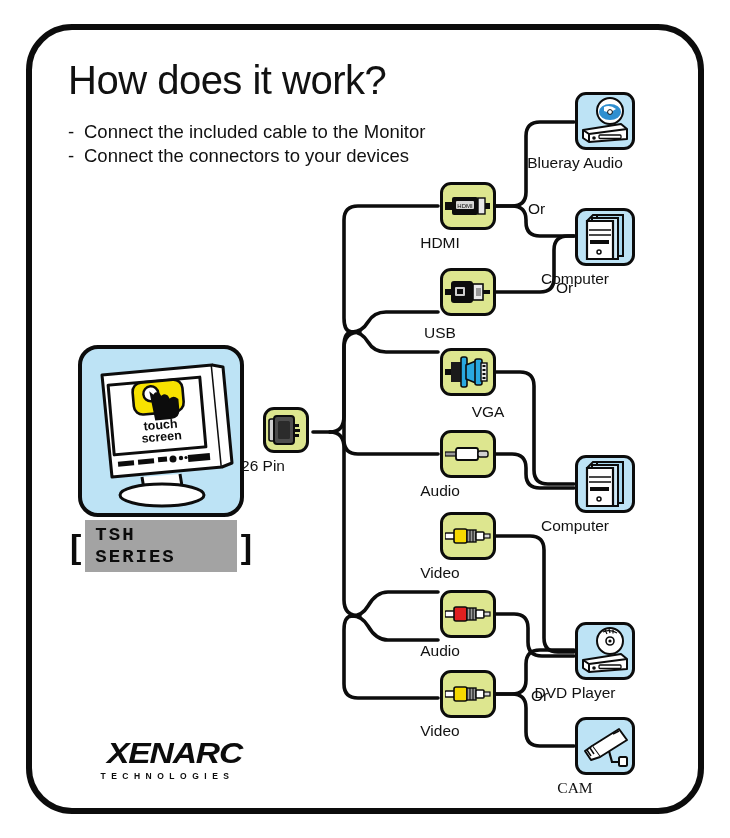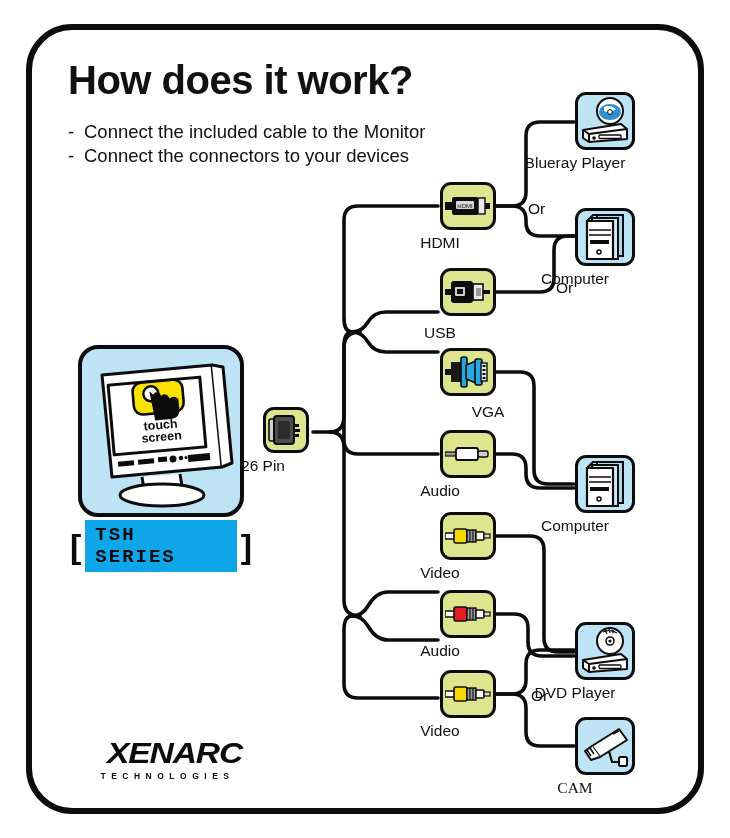--- a/index.html
+++ b/index.html
@@ -1,34 +1,34 @@
 <!DOCTYPE html>
 <html><head>
 <meta charset="utf-8">
 <style>
   html,body{margin:0;padding:0;background:#fff;}
   body{width:730px;height:838px;position:relative;font-family:"Liberation Sans",sans-serif;overflow:hidden;}
 
   #frame{position:absolute;left:26px;top:24px;width:678px;height:790px;
          border:6px solid #0c0c0c;border-radius:46px;box-sizing:border-box;background:#fff;}
 
-  #title{position:absolute;left:68px;top:58px;font-size:40px;color:#111;letter-spacing:-0.5px;font-weight:bold;}
+  #title{position:absolute;left:68px;top:58px;font-size:40px;color:#111;letter-spacing:-0.5px;}
 
   #bullets{position:absolute;left:68px;top:120px;font-size:18.5px;color:#111;line-height:23.5px;}
   #bullets div{white-space:nowrap;}
   #bullets .dash{display:inline-block;width:16px;}
 
   
   #monitor-box{position:absolute;left:78px;top:345px;width:166px;height:172px;
                background:#bde3f5;border:4px solid #0c0c0c;border-radius:20px;box-sizing:border-box;}
   .mon-svg{position:absolute;left:0;top:0;}
 
   #tsh-badge{position:absolute;left:70px;top:530px;width:182px;height:32px;display:flex;align-items:center;justify-content:center;}
   #tsh-badge .brk{font-size:34px;font-weight:bold;color:#0c0c0c;line-height:1;font-family:"Liberation Sans",sans-serif;}
-  #tsh-fill{background:#0ea5e9;padding:4px 10px;margin:0 4px;}
+  #tsh-fill{background:#a3a3a3;padding:4px 10px;margin:0 4px;}
   #tsh-text{font-family:"Liberation Mono",monospace;font-weight:bold;font-size:19px;letter-spacing:2px;color:#0c0c0c;}
 
   
   #logo{position:absolute;left:80px;top:738px;width:175px;text-align:center;}
   #logo .big{font-family:"Liberation Sans",sans-serif;font-weight:bold;font-style:italic;
              font-size:30px;letter-spacing:-1px;color:#0c0c0c;line-height:1;transform:scaleX(1.12);transform-origin:left center;display:inline-block;}
   #logo .small{font-family:"Liberation Sans",sans-serif;font-weight:bold;font-size:8.5px;
                letter-spacing:5.5px;color:#0c0c0c;margin-top:3px;}
 
   
@@ -254,21 +254,21 @@
       <circle cx="31" cy="15" r="13" fill="#fff" stroke="#0c0c0c" stroke-width="2"></circle>
       <ellipse cx="31" cy="16" rx="11" ry="8" fill="#2f8fd0"></ellipse>
       <path d="M25 11 q6 -3 12 2 q-6 5 -12 2 z" fill="#fff"></path>
       <circle cx="31" cy="16" r="2.4" fill="#fff" stroke="#0c0c0c" stroke-width="1"></circle>
       <path d="M4 34 L42 28 L48 33 L48 43 L10 46 L4 42 Z" fill="#fff" stroke="#0c0c0c" stroke-width="2" stroke-linejoin="round"></path>
       <path d="M4 34 L10 38 L10 46 M10 38 L48 33" fill="none" stroke="#0c0c0c" stroke-width="2"></path>
       <circle cx="15" cy="42" r="1.8" fill="#0c0c0c"></circle>
       <rect x="20" y="39" width="22" height="3.5" rx="1" fill="#fff" stroke="#0c0c0c" stroke-width="1.3"></rect>
     </svg>
   </div>
-  <div class="nlabel" style="top:62px;">Blueray Player</div>
+  <div class="nlabel" style="top:62px;">Blueray Audio</div>
 </div>
 
 <div class="node" style="left:575px;top:208px;">
   <div class="nbox blue" style="width:60px;height:58px;">
     <svg width="52" height="50" viewBox="0 0 52 50">
       <path d="M18 3 L44 3 L44 44 L18 44 Z" fill="#a8d8ef" stroke="#0c0c0c" stroke-width="2"></path>
       <path d="M13 6 L39 6 L39 47 L13 47 Z" fill="#cfe9f7" stroke="#0c0c0c" stroke-width="2"></path>
       <path d="M8 9 L34 9 L34 47 L8 47 Z" fill="#fff" stroke="#0c0c0c" stroke-width="2.2"></path>
       <path d="M8 9 L14 3 L40 3" fill="none" stroke="#0c0c0c" stroke-width="2"></path>
       <line x1="10" y1="18" x2="32" y2="18" stroke="#0c0c0c" stroke-width="1.5"></line>

